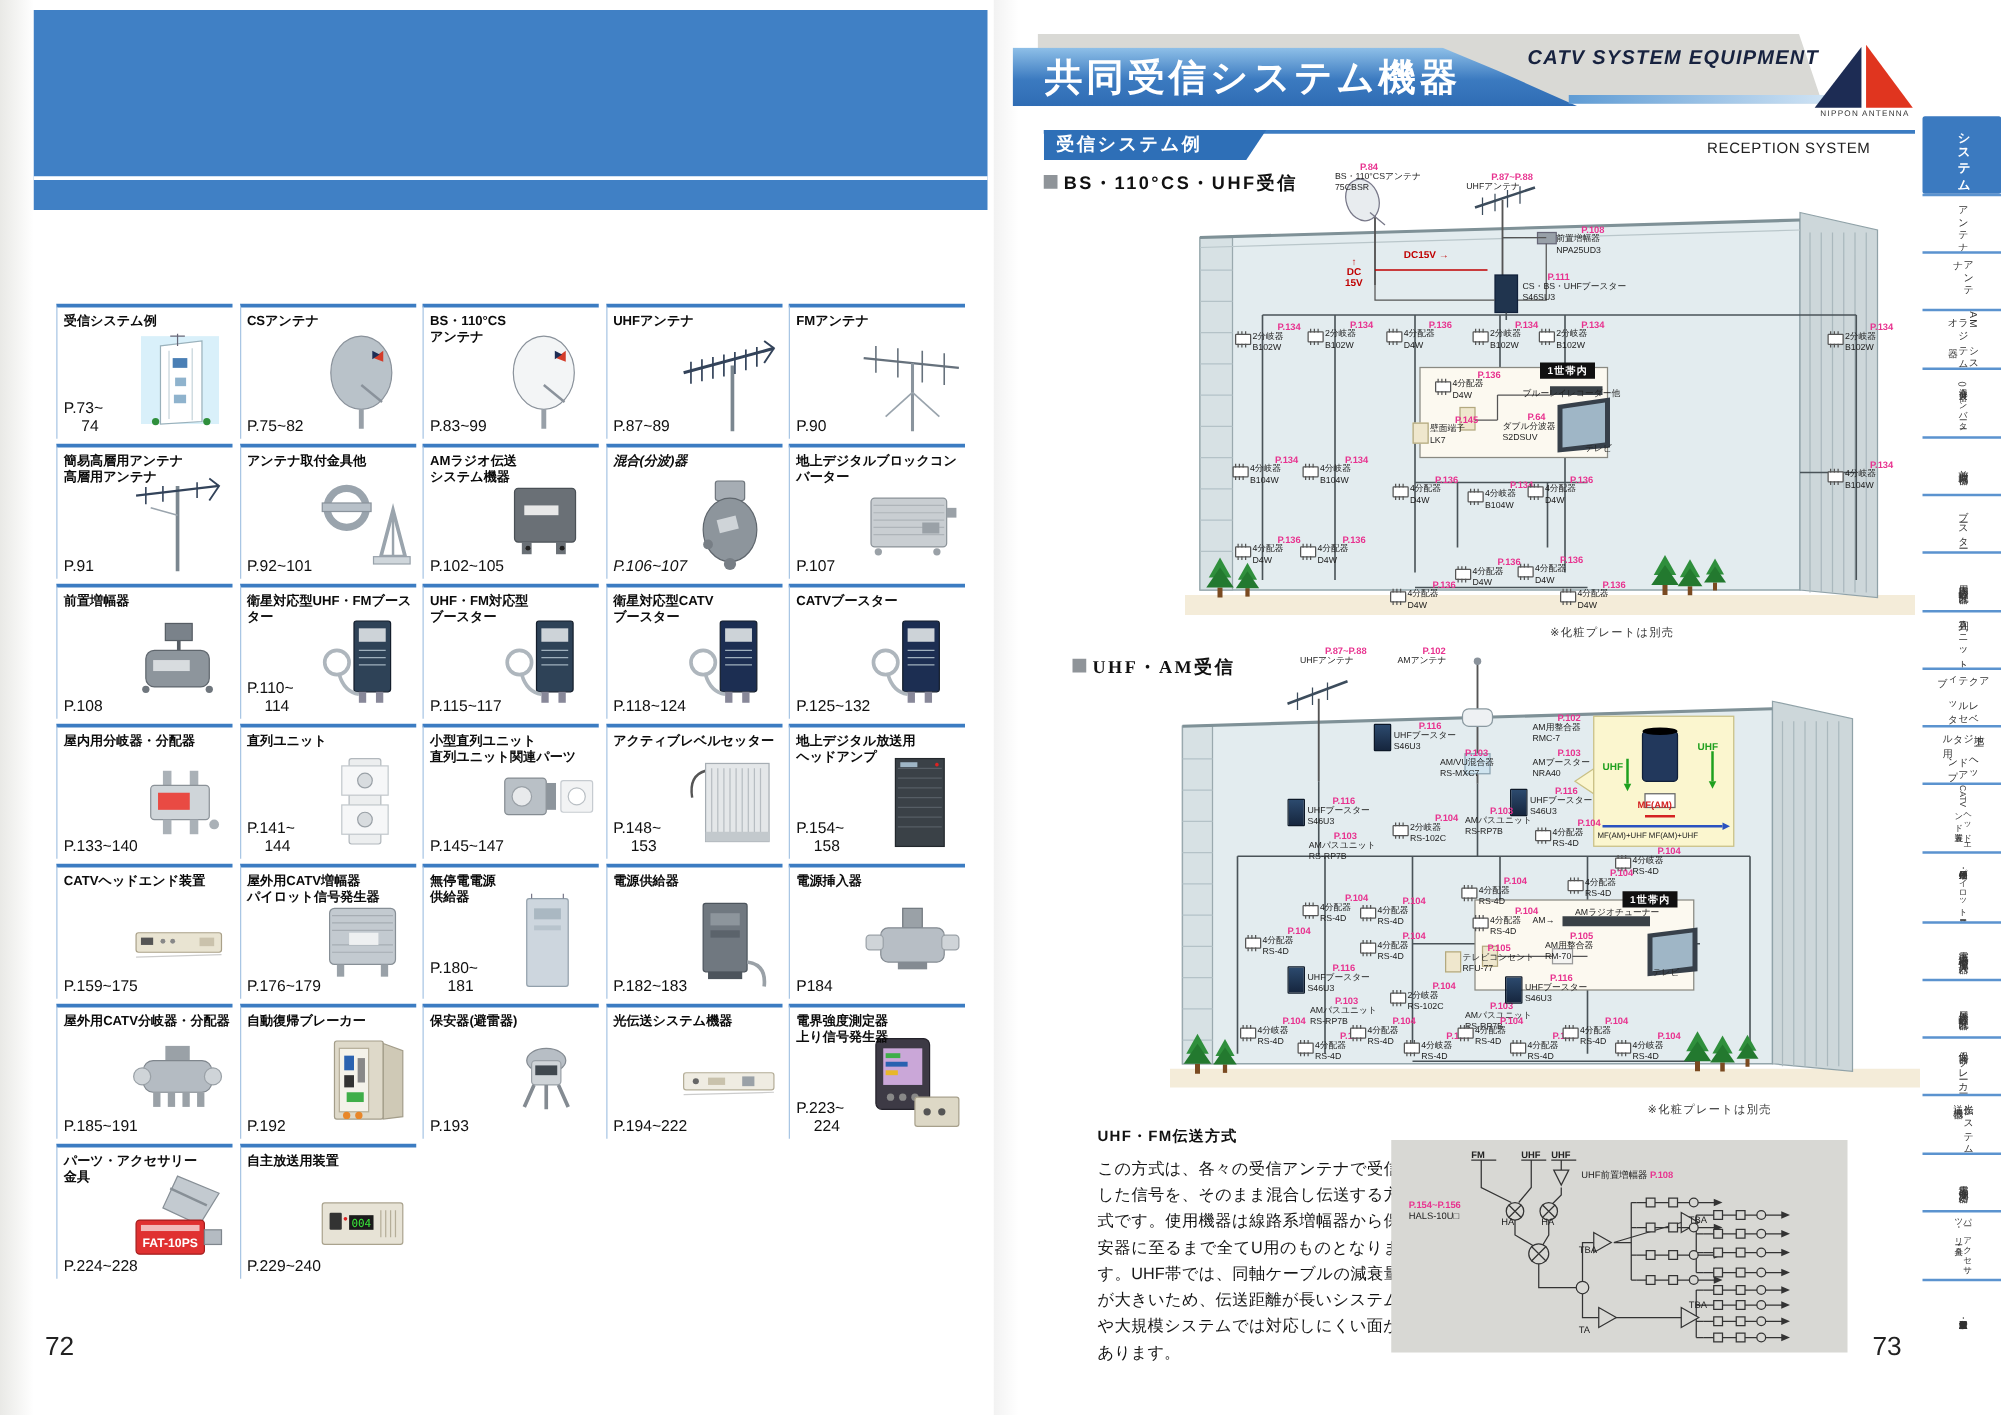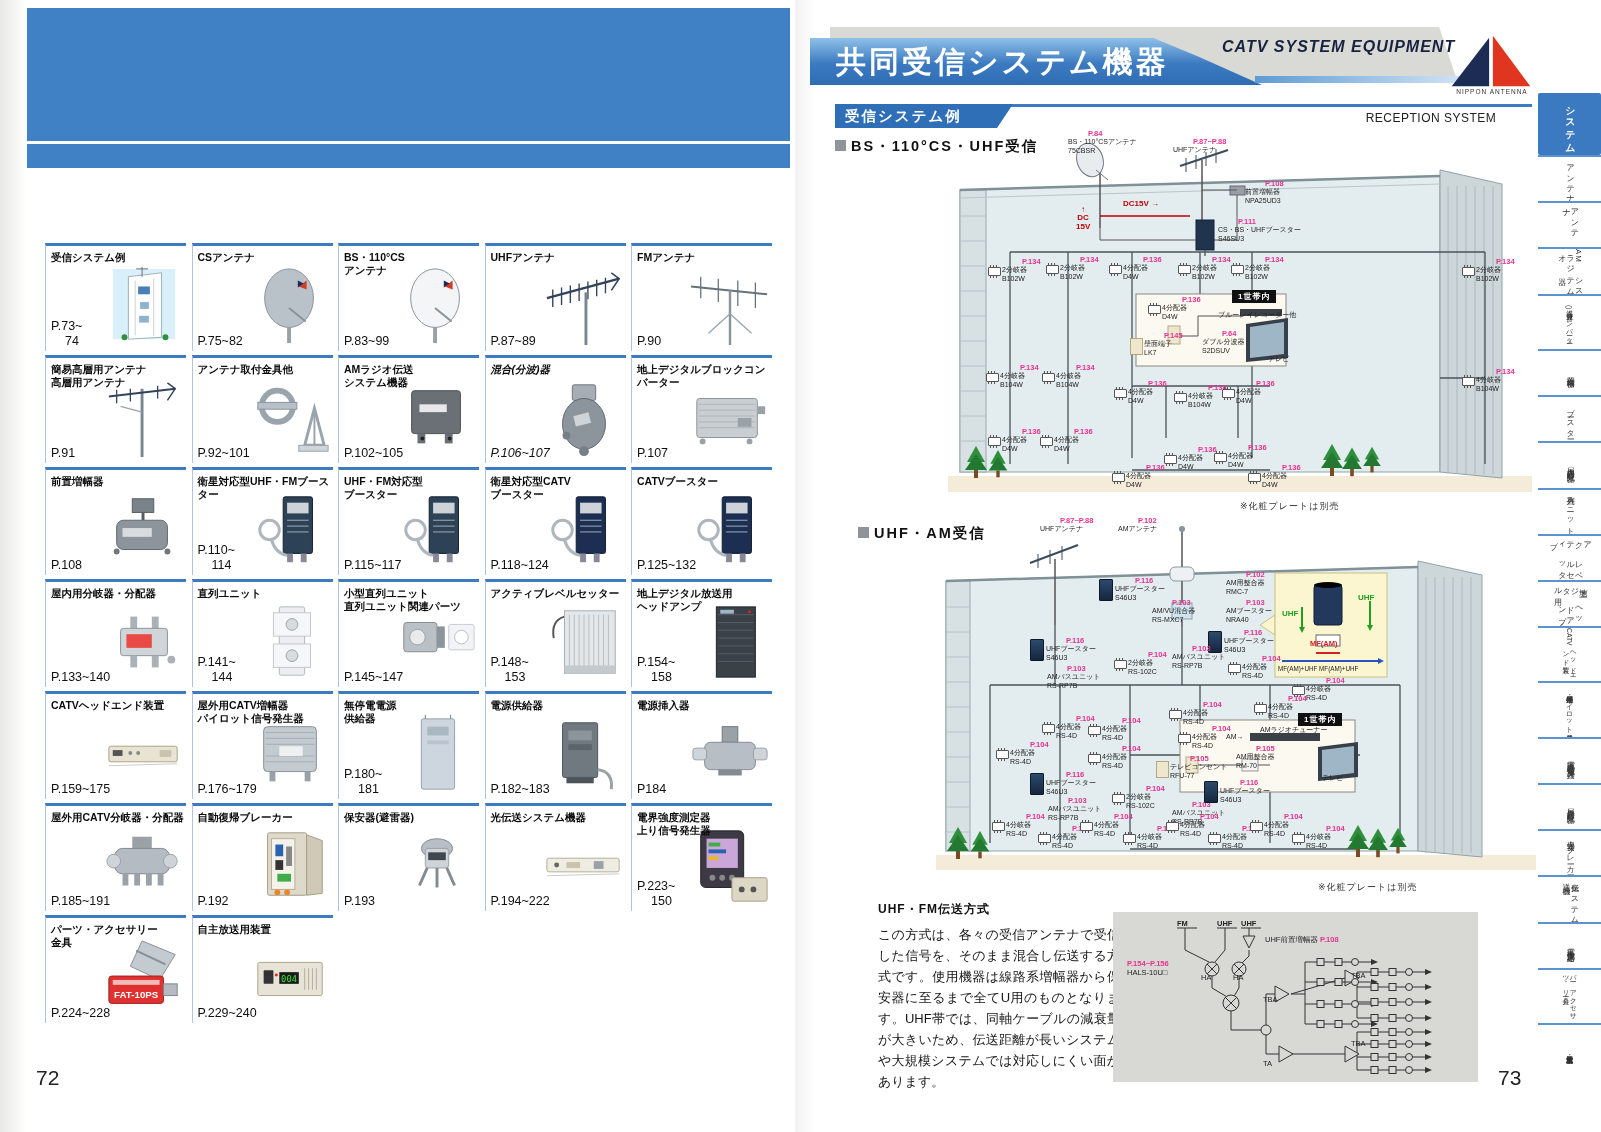--- a/index.html
+++ b/index.html
@@ -639,21 +639,21 @@
             <rect x="44" y="54" width="36" height="24" rx="2" fill="#ddd8c6" stroke="#a7a08b"></rect>
             <circle cx="54" cy="66" r="3" fill="#555"></circle>
             <circle cx="66" cy="66" r="3" fill="#555"></circle>
           </svg></div>
         <div class="cell-label">
           <div>電界強度測定器</div>
           <div>上り信号発生器</div>
         </div>
         <div class="cell-pages">
           <div class="">P.223~</div>
-          <div class="ind">150</div>
+          <div class="ind">224</div>
         </div>
       </div>
       <div class="cell" style="left: 0px; top: 672px;">
         <div class="cell-icon"><svg viewBox="0 0 84 84">
             <polygon points="40,4 74,18 58,44 28,30" fill="#c3cad0" stroke="#878f96"></polygon>
             <line x1="34" y1="14" x2="64" y2="28" stroke="#878f96" stroke-width="2"></line>
             <rect x="6" y="40" width="56" height="28" rx="3" fill="#e03131" stroke="#a31f1f"></rect>
             <rect x="10" y="44" width="48" height="5" fill="#f2b9b9"></rect>
             <text x="34" y="62" font-size="10" font-weight="bold" fill="#ffffff" text-anchor="middle" font-family="Liberation Sans,sans-serif">FAT-10PS</text>
             <rect x="62" y="48" width="14" height="12" fill="#b4bbc2" stroke="#7f868d"></rect>
@@ -943,21 +943,21 @@
         <span class="glyph g-split"></span>
         <div class="ref">P.136</div>
         <div class="ln">4分配器</div>
         <div class="ln">D4W</div>
       </div>
       <div class="dlabel note" style="left: 300px; top: 372px;">
         <div class="txt">※化粧プレートは別売</div>
       </div>
     </div>
 
-  <div class="sec-head" style="left:858px;top:524px;">
+  <div class="sec-head" style="left:858px;top:524px;font-family:Liberation Serif, serif;">
     <span class="sq"></span><span>UHF・AM受信</span>
   </div>
   <div class="diagram" id="diagram2" style="left:930px;top:515px;width:612px;height:384px;">
       <svg class="bg" width="612" height="384" viewBox="0 0 612 384">
 <rect x="6" y="340" width="600" height="15" fill="#f4ecd9"></rect>
 <polygon points="16,66 488,52 488,336 16,336" fill="#e3ecef" stroke="#93a5ab" stroke-width="1.2"></polygon>
 <rect x="16" y="66" width="24" height="270" fill="#d7e1e4" stroke="#9aa9ae"></rect>
 <path d="M16,92 h24 M16,117 h24 M16,142 h24 M16,167 h24 M16,192 h24 M16,217 h24 M16,242 h24 M16,267 h24 M16,292 h24 M16,317 h24 " stroke="#b4c2c7" fill="none"></path>
 <polygon points="488,46 552,60 552,342 488,336" fill="#cdd7da" stroke="#90a2a8"></polygon>
 <path d="M496,62 L496,338 M505,62 L505,338 M514,62 L514,338 M523,62 L523,338 M532,62 L532,338 M541,62 L541,338 " stroke="#aab8bd" fill="none"></path>

